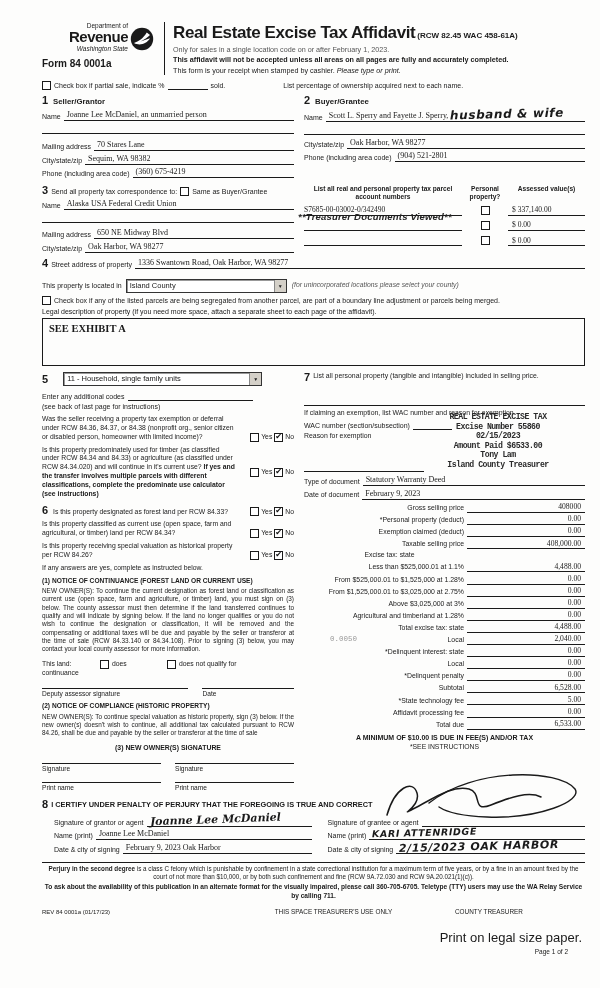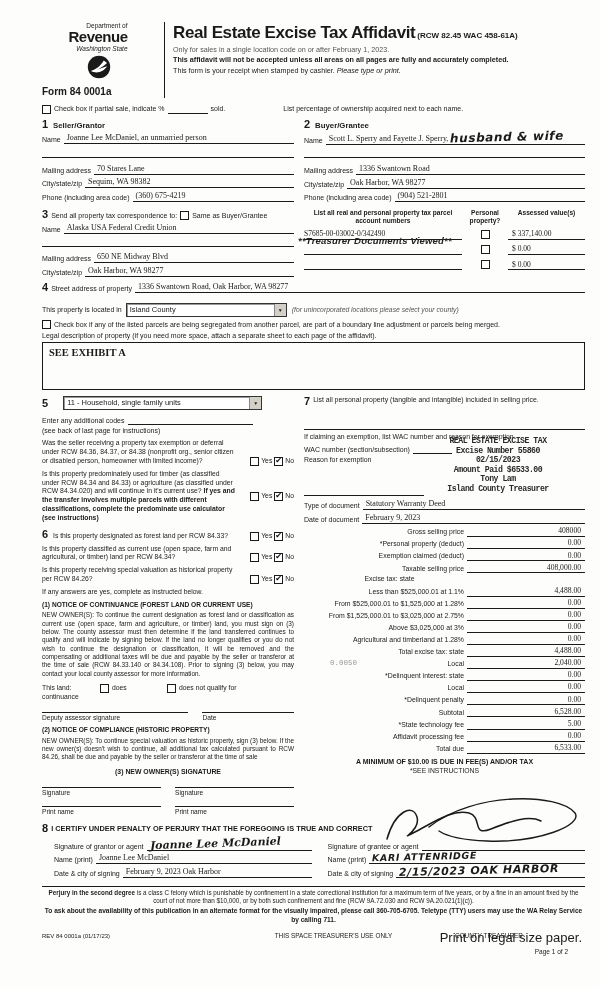--- a/index.html
+++ b/index.html
@@ -3,21 +3,21 @@
 <meta charset="utf-8">
 <style>
   html,body{margin:0;padding:0;background:#e8e8e8;}
   .page{position:relative;width:600px;height:988px;background:#fdfdfc;color:#1a1a1a;
         font-family:"Liberation Sans",sans-serif;font-size:7px;line-height:1.3;overflow:hidden;margin:0 auto;}
   .content{position:absolute;left:42px;right:15px;top:22px;}
 
   
   .header{display:flex;align-items:flex-start;}
   .brand{width:112px;flex:none;}
-  .brand-top{display:flex;align-items:center;flex-direction:column;}
+  .brand-top{display:flex;align-items:flex-end;}
   .brand-text{text-align:right;flex:1;}
   .dept{font-size:6.5px;}
   .rev{font-size:15px;font-weight:bold;letter-spacing:-0.5px;line-height:0.9;}
   .wa{font-size:6.5px;font-style:italic;margin-top:1px;}
   .logo{margin-left:2px;margin-top:2px;}
   .formnum{font-size:10px;font-weight:bold;margin-top:4px;}
   .hdiv{width:1px;background:#1a1a1a;align-self:stretch;margin:0 8px 0 10px;}
   .title-block{flex:1;}
   .title{font-size:17px;font-weight:bold;letter-spacing:-0.4px;}
   .rcw{font-size:8px;font-weight:bold;}
@@ -174,24 +174,20 @@
       <div><span class="secnum">2</span>
            <span class="sechead">Buyer/Grantee</span></div>
       <div class="field">
             <span class="lbl">Name</span>
         <span class="fill"><span>Scott L. Sperry and Fayette J. Sperry,</span>
           <span class="hw-marker" style="font-size:12px;">husband &amp; wife</span></span>
           </div>
       <div class="field">
             <span class="fill"></span>
           </div>
-      <div class="field" style="margin-top:7px;">
-            <span class="lbl">Mailing address</span>
-        <span class="fill">1336 Swantown Road</span>
-          </div>
       <div class="field">
             <span class="lbl">City/state/zip</span>
         <span class="fill">Oak Harbor, WA 98277</span>
           </div>
       <div class="field">
             <span class="lbl">Phone (including area code)</span>
         <span class="fill">(904) 521-2801</span>
           </div>
     </div>
   </div>

